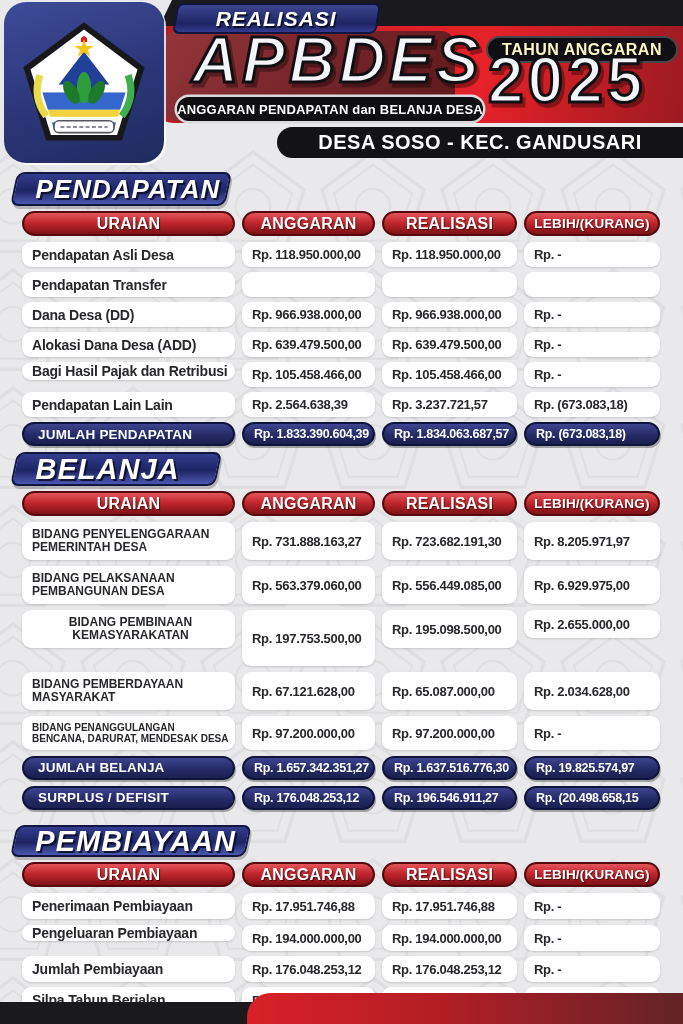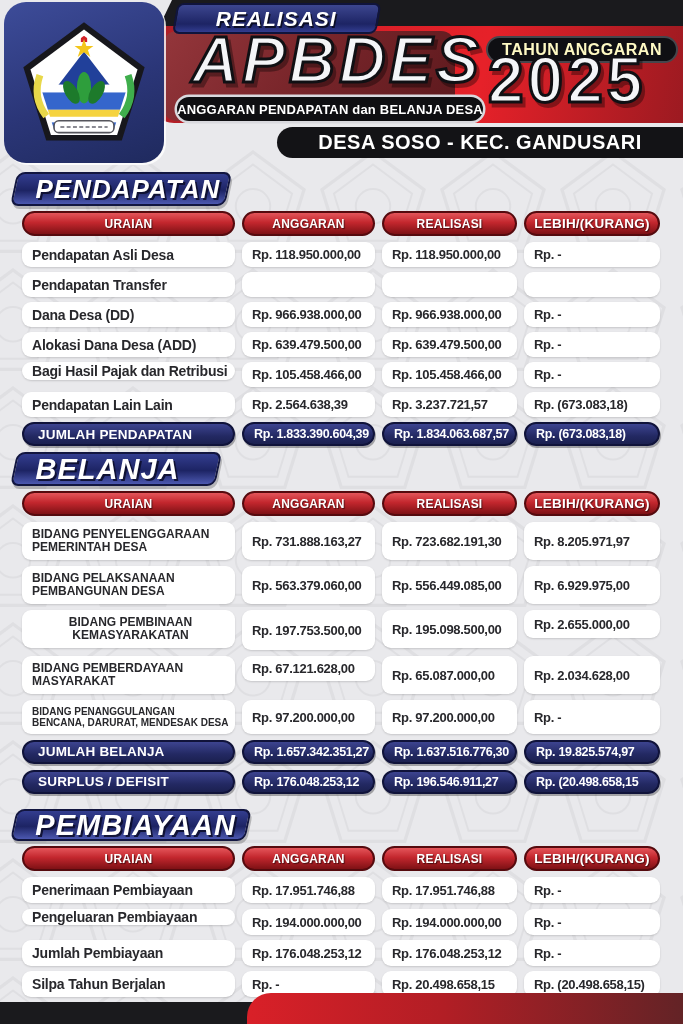--- a/index.html
+++ b/index.html
@@ -48,21 +48,21 @@
   .sec-banner{margin-left:10px;border-radius:8px;border:2px solid #121640;box-sizing:border-box;
              background:linear-gradient(180deg,#333d8f 0%,#1d2464 55%,#4c58b0 100%);
              transform:skewX(-12deg);transform-origin:0 100%;display:flex;align-items:center;
              box-shadow:2px 3px 0 rgba(0,0,0,.22);}
   .sec-banner span{transform:skewX(12deg);display:block;padding-left:20px;font-style:italic;
              font-weight:bold;color:#fff;letter-spacing:1px;
              text-shadow:2px 2px 0 rgba(10,12,40,.85);white-space:nowrap;}
   .trow{display:grid;grid-template-columns:213px 133px 135px 136px;column-gap:7px;margin-left:22px;}
   .colhead{background:linear-gradient(180deg,#e4555a 0%,#c3272e 45%,#7e1115 100%);
              border:2px solid #550a0e;border-radius:14px;box-sizing:border-box;color:#fff;
-             display:flex;align-items:center;justify-content:center;font-weight:bold;font-size:12px;
+             display:flex;align-items:center;justify-content:center;font-weight:bold;font-size:16px;
              letter-spacing:.2px;text-shadow:1px 1px 1px rgba(0,0,0,.55);white-space:nowrap;}
   .cell{background:#fff;border-radius:9px;box-sizing:border-box;display:flex;align-items:center;
              padding:0 6px 0 10px;font-weight:bold;color:#28282c;box-shadow:0 1px 2px rgba(0,0,0,.15);
              white-space:nowrap;}
   .cell.lab{font-size:14px;letter-spacing:-.2px;}
   .cell.val{font-size:13px;letter-spacing:-.3px;}
   .up .cell.lab{font-size:12px;letter-spacing:0;line-height:1.1;white-space:normal;text-transform:none;}
   .cell.lab.sm{font-size:10px;line-height:1.15;}
   .cell.total{background:linear-gradient(180deg,#3d4490 0%,#232963 60%,#1b2050 100%);
              border:2px solid #10133a;border-radius:12px;color:#fff;box-shadow:1px 2px 0 rgba(0,0,0,.3);}
@@ -482,27 +482,27 @@
             <div class="cell val" style="height: 38px;">Rp. 8.205.971,97</div>
           </div>
           <div class="trow up" style="margin-bottom: 6px;">
             <div class="cell lab" style="height: 38px;">BIDANG PELAKSANAAN PEMBANGUNAN DESA</div>
             <div class="cell val" style="height: 38px;">Rp. 563.379.060,00</div>
             <div class="cell val" style="height: 38px;">Rp. 556.449.085,00</div>
             <div class="cell val" style="height: 38px;">Rp. 6.929.975,00</div>
           </div>
           <div class="trow up" style="margin-bottom: 6px;">
             <div class="cell lab" style="height: 38px; text-align: center;">BIDANG PEMBINAAN KEMASYARAKATAN</div>
-            <div class="cell val" style="height: 40px;">Rp. 197.753.500,00</div>
+            <div class="cell val" style="height: 56px;">Rp. 197.753.500,00</div>
             <div class="cell val" style="height: 38px;">Rp. 195.098.500,00</div>
             <div class="cell val" style="height: 28px; text-align: right;">Rp. 2.655.000,00</div>
           </div>
           <div class="trow up" style="margin-bottom: 6px;">
             <div class="cell lab" style="height: 38px;">BIDANG PEMBERDAYAAN MASYARAKAT</div>
-            <div class="cell val" style="height: 25px;">Rp. 67.121.628,00</div>
+            <div class="cell val" style="height: 38px;">Rp. 67.121.628,00</div>
             <div class="cell val" style="height: 38px;">Rp. 65.087.000,00</div>
             <div class="cell val" style="height: 38px;">Rp. 2.034.628,00</div>
           </div>
           <div class="trow up" style="margin-bottom: 6px;">
             <div class="cell lab sm" style="height: 34px;">BIDANG PENANGGULANGAN BENCANA, DARURAT, MENDESAK DESA</div>
             <div class="cell val" style="height: 34px;">Rp. 97.200.000,00</div>
             <div class="cell val" style="height: 34px;">Rp. 97.200.000,00</div>
             <div class="cell val" style="height: 34px;">Rp. -</div>
           </div>
           <div class="trow up" style="margin-bottom: 6px;">

